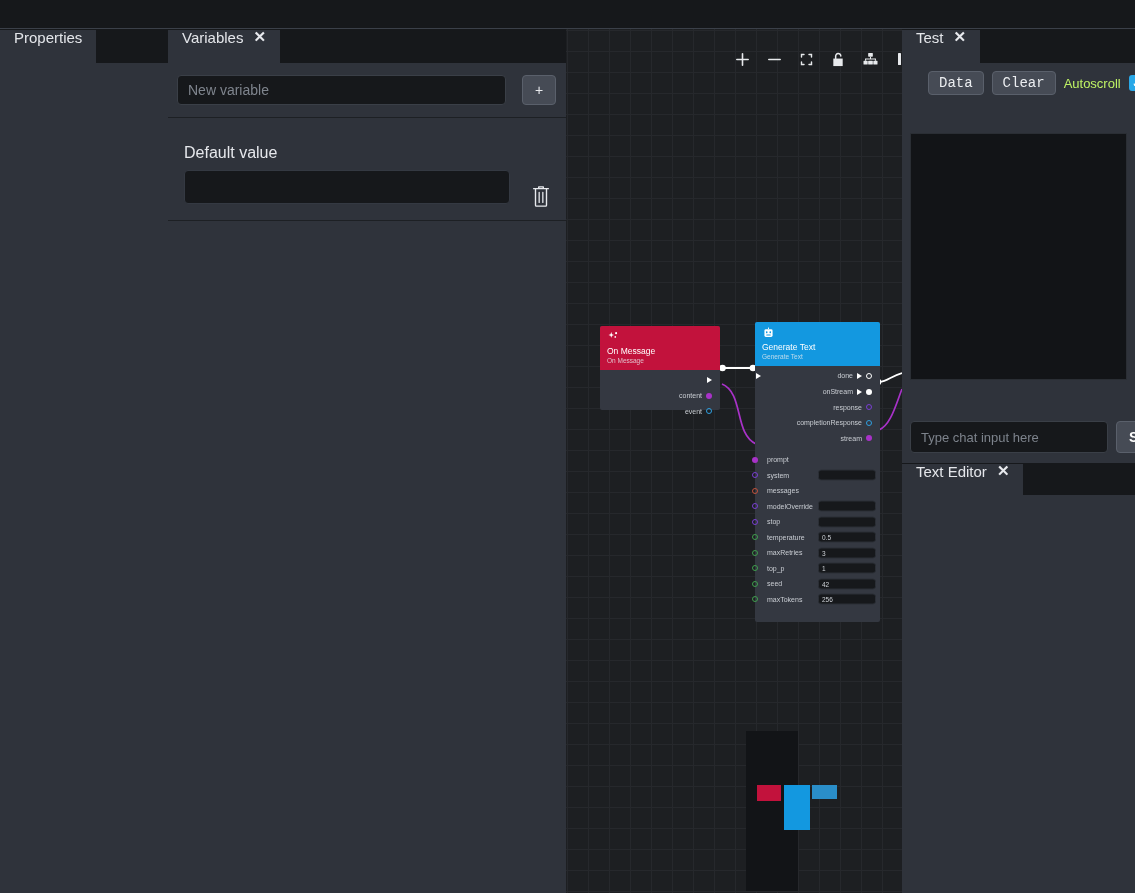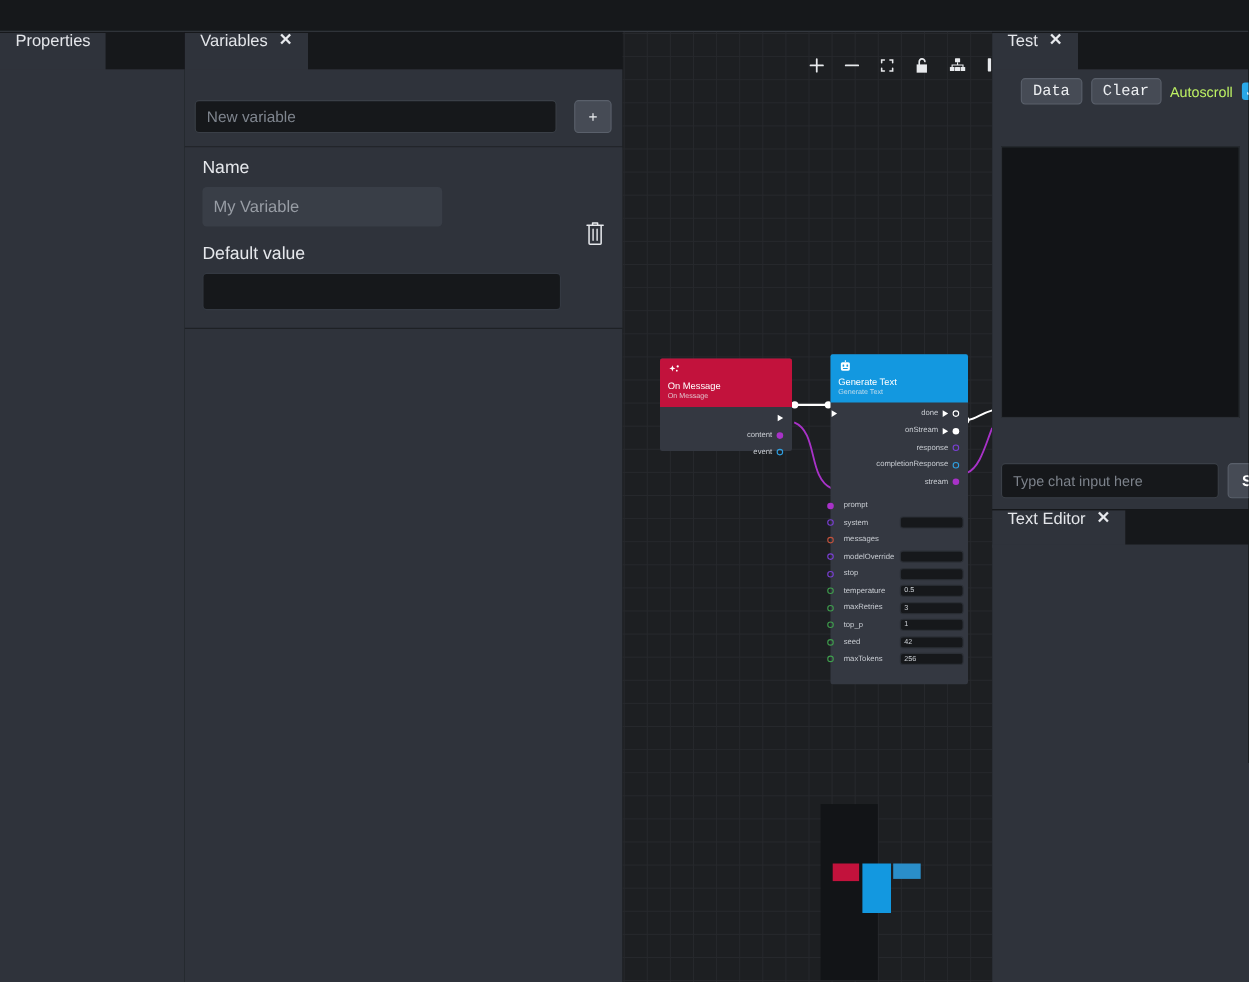--- a/index.html
+++ b/index.html
@@ -48,21 +48,20 @@
   }
   .variables-tabrow { height: 34px; background: #16181b; }
   .variables-body {
     position: absolute; left: 0; top: 34px; width: 398px; height: 830px;
     background: #2f333b;
   }
   .newvar-row {
     display: flex; align-items: center; gap: 16px;
     padding: 12px 10px 12px 9px;
     border-bottom: 1px solid #1d2024;
-    margin-top: 16px;
   }
   .newvar-input {
     flex: 1; height: 30px; background: #16181b;
     border: 1px solid #3a3f47; border-radius: 4px;
     color: #d7dade; font-size: 14px; padding: 0 10px;
     font-family: "Liberation Sans", sans-serif;
   }
   .newvar-input::placeholder { color: #7f858e; }
   .newvar-add {
     width: 34px; height: 30px; background: #464b55;
@@ -247,24 +246,20 @@
       <div class="newvar-row">
         <input class="newvar-input" type="text" placeholder="New variable" style="">
         <div class="newvar-add">
           <span>+</span>
         </div>
       </div>
 
       <div class="var-card">
         <div class="var-grid">
           <div class="var-row1">
-            <div class="var-col-name">
-              <div class="var-label">Name</div>
-              <input class="var-name-input" type="text" placeholder="My Variable" style="">
-            </div>
           </div>
 
           <svg class="trash-btn" viewBox="0 0 24 26">
             <path d="M4 5 H20 M9.5 5 V3 H14.5 V5 M6 5 V23 A1 1 0 0 0 7 24 H17 A1 1 0 0 0 18 23 V5" stroke="#e8eaee" stroke-width="1.5" fill="none" stroke-linecap="round" stroke-linejoin="round"></path>
             <path d="M10 9 V20 M14 9 V20" stroke="#e8eaee" stroke-width="1.4" fill="none" stroke-linecap="round"></path>
           </svg>
 
           <div class="var-label" style="margin-top:16px">Default value</div>
           <input class="var-default-input" type="text" style="">
         </div>

